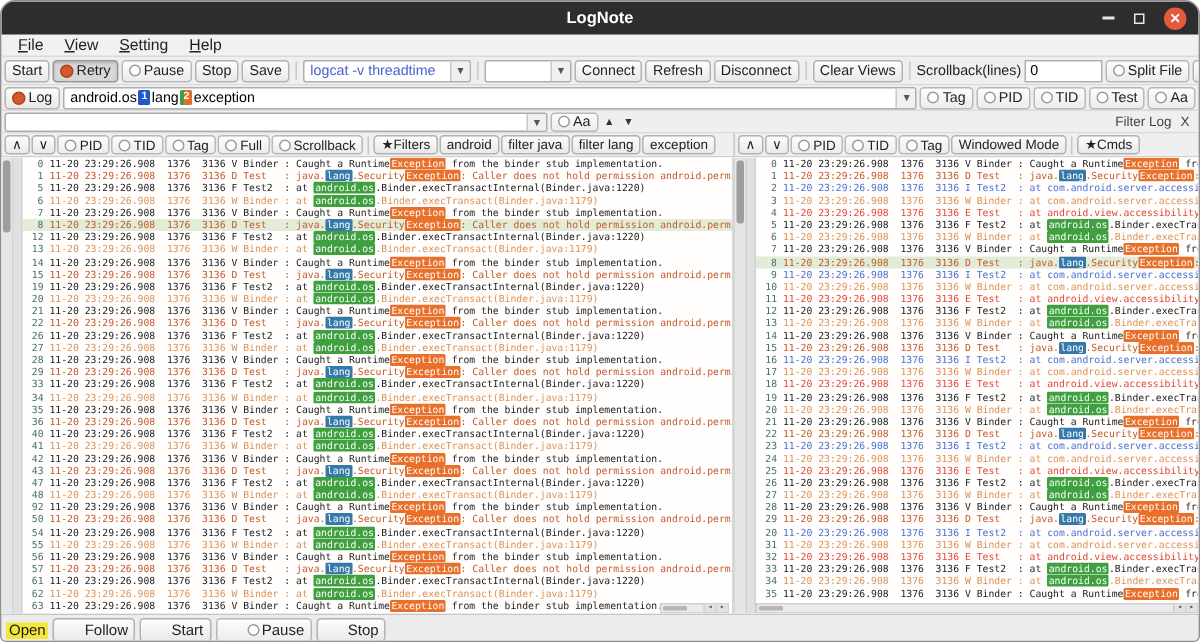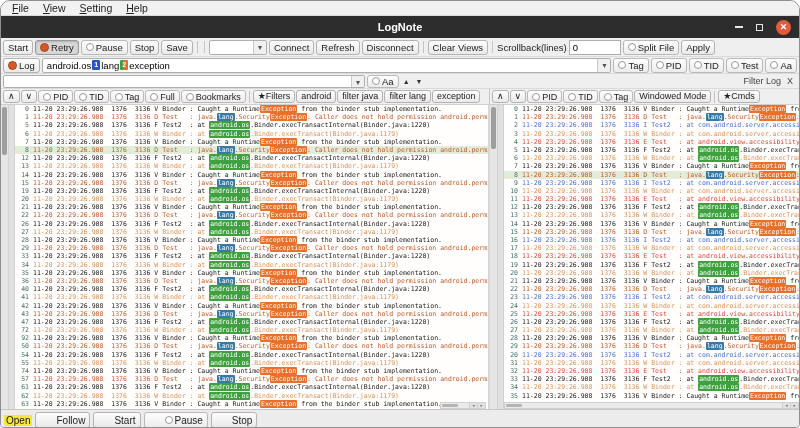--- a/index.html
+++ b/index.html
@@ -90,49 +90,53 @@
                align-items:center; padding:0 3px; gap:3px; flex:none; }
   .open-chip { background:#f3e73c; color:#1a1a1a; font-size:10px; padding:0 2px; flex:none; }
   .path-text { flex:1; font-size:9.5px; color:#222; white-space:nowrap; overflow:hidden; }
   #statusbar .btn, #statusbar .check { height:16px; font-size:10px;padding-left:20px; }
 </style>
 </head>
 <body>
 
 <div id="window">
 
-  <div id="menubar">
-      <span class="menu-item">File</span>
-      <span class="menu-item">View</span>
-      <span class="menu-item">Setting</span>
-      <span class="menu-item">Help</span>
-    </div>
-
   <div id="titlebar">
     <div class="title">LogNote</div>
     <div class="controls">
       <div class="tb-min"></div>
       <div class="tb-max"></div>
       <div class="tb-close">✕</div>
     </div>
   </div>
 
+  <div id="menubar">
+      <span class="menu-item">File</span>
+      <span class="menu-item">View</span>
+      <span class="menu-item">Setting</span>
+      <span class="menu-item">Help</span>
+    </div>
+
   <div id="toolbar" class="trow">
     <span class="btn">Start</span>
     <span class="btn pressed">
       <span class="dot-orange"></span>
       <span>Retry</span>
     </span>
     <span class="check">
       <span class="ring"></span>
       <span>Pause</span>
     </span>
     <span class="btn">Stop</span>
     <span class="btn">Save</span>
     <span class="vsep"></span>
+    <span class="combo" id="adb-combo" style="width:112px">
+      <span class="val">logcat -v threadtime</span>
+      <span class="arrow">▼</span>
+    </span>
     <span class="vsep"></span>
     <span class="combo" style="width:58px">
       <span class="val"></span>
       <span class="arrow">▼</span>
     </span>
     <span class="btn">Connect</span>
     <span class="btn">Refresh</span>
     <span class="btn">Disconnect</span>
     <span class="vsep"></span>
     <span class="btn">Clear Views</span>
@@ -220,21 +224,21 @@
           <span class="check small" style="height: 13px;">
             <span class="ring"></span>
             <span>Tag</span>
           </span>
           <span class="check small" style="height: 13px;">
             <span class="ring"></span>
             <span>Full</span>
           </span>
           <span class="check small" style="height: 13px;">
             <span class="ring"></span>
-            <span>Bookmarks</span>
+            <span>Scrollback</span>
           </span>
         </span>
       <span class="vsep"></span>
       <span class="btn small">★Filters</span>
       <span id="left-saved-filters" style="display:flex;gap:1px">
           <span class="btn small">android</span>
           <span class="btn small">filter java</span>
           <span class="btn small">filter lang</span>
           <span class="btn small">exception</span>
         </span>
@@ -295,26 +299,26 @@
           <div class="lrow"><span class="lnum">29</span><span class="ltxt" style="color: rgb(195, 90, 42);"><span>11-20 23:29:26.908  1376  3136 D Test   : </span><span>java.</span><span class="hl" style="background: rgb(53, 121, 168);">lang</span><span>.Security</span><span class="hl" style="background: rgb(232, 112, 42);">Exception</span><span>: Caller does not hold permission android.permission.MANAGE_ACCESSIBILITY</span></span></div>
           <div class="lrow"><span class="lnum">33</span><span class="ltxt" style="color: rgb(27, 27, 27);"><span>11-20 23:29:26.908  1376  3136 F Test2  : </span><span>at </span><span class="hl" style="background: rgb(63, 160, 63);">android.os</span><span>.Binder.execTransactInternal(Binder.java:1220)</span></span></div>
           <div class="lrow"><span class="lnum">34</span><span class="ltxt" style="color: rgb(220, 146, 87);"><span>11-20 23:29:26.908  1376  3136 W Binder : </span><span>at </span><span class="hl" style="background: rgb(63, 160, 63);">android.os</span><span>.Binder.execTransact(Binder.java:1179)</span></span></div>
           <div class="lrow"><span class="lnum">35</span><span class="ltxt" style="color: rgb(27, 27, 27);"><span>11-20 23:29:26.908  1376  3136 V Binder : </span><span>Caught a Runtime</span><span class="hl" style="background: rgb(232, 112, 42);">Exception</span><span> from the binder stub implementation.</span></span></div>
           <div class="lrow"><span class="lnum">36</span><span class="ltxt" style="color: rgb(195, 90, 42);"><span>11-20 23:29:26.908  1376  3136 D Test   : </span><span>java.</span><span class="hl" style="background: rgb(53, 121, 168);">lang</span><span>.Security</span><span class="hl" style="background: rgb(232, 112, 42);">Exception</span><span>: Caller does not hold permission android.permission.MANAGE_ACCESSIBILITY</span></span></div>
           <div class="lrow"><span class="lnum">40</span><span class="ltxt" style="color: rgb(27, 27, 27);"><span>11-20 23:29:26.908  1376  3136 F Test2  : </span><span>at </span><span class="hl" style="background: rgb(63, 160, 63);">android.os</span><span>.Binder.execTransactInternal(Binder.java:1220)</span></span></div>
           <div class="lrow"><span class="lnum">41</span><span class="ltxt" style="color: rgb(220, 146, 87);"><span>11-20 23:29:26.908  1376  3136 W Binder : </span><span>at </span><span class="hl" style="background: rgb(63, 160, 63);">android.os</span><span>.Binder.execTransact(Binder.java:1179)</span></span></div>
           <div class="lrow"><span class="lnum">42</span><span class="ltxt" style="color: rgb(27, 27, 27);"><span>11-20 23:29:26.908  1376  3136 V Binder : </span><span>Caught a Runtime</span><span class="hl" style="background: rgb(232, 112, 42);">Exception</span><span> from the binder stub implementation.</span></span></div>
           <div class="lrow"><span class="lnum">43</span><span class="ltxt" style="color: rgb(195, 90, 42);"><span>11-20 23:29:26.908  1376  3136 D Test   : </span><span>java.</span><span class="hl" style="background: rgb(53, 121, 168);">lang</span><span>.Security</span><span class="hl" style="background: rgb(232, 112, 42);">Exception</span><span>: Caller does not hold permission android.permission.MANAGE_ACCESSIBILITY</span></span></div>
           <div class="lrow"><span class="lnum">47</span><span class="ltxt" style="color: rgb(27, 27, 27);"><span>11-20 23:29:26.908  1376  3136 F Test2  : </span><span>at </span><span class="hl" style="background: rgb(63, 160, 63);">android.os</span><span>.Binder.execTransactInternal(Binder.java:1220)</span></span></div>
-          <div class="lrow"><span class="lnum">72</span><span class="ltxt" style="color: rgb(220, 146, 87);"><span>11-20 23:29:26.908  1376  3136 W Binder : </span><span>at </span><span class="hl" style="background: rgb(63, 160, 63);">android.os</span><span>.Binder.execTransact(Binder.java:1179)</span></span></div>
+          <div class="lrow"><span class="lnum">48</span><span class="ltxt" style="color: rgb(220, 146, 87);"><span>11-20 23:29:26.908  1376  3136 W Binder : </span><span>at </span><span class="hl" style="background: rgb(63, 160, 63);">android.os</span><span>.Binder.execTransact(Binder.java:1179)</span></span></div>
           <div class="lrow"><span class="lnum">92</span><span class="ltxt" style="color: rgb(27, 27, 27);"><span>11-20 23:29:26.908  1376  3136 V Binder : </span><span>Caught a Runtime</span><span class="hl" style="background: rgb(232, 112, 42);">Exception</span><span> from the binder stub implementation.</span></span></div>
           <div class="lrow"><span class="lnum">50</span><span class="ltxt" style="color: rgb(195, 90, 42);"><span>11-20 23:29:26.908  1376  3136 D Test   : </span><span>java.</span><span class="hl" style="background: rgb(53, 121, 168);">lang</span><span>.Security</span><span class="hl" style="background: rgb(232, 112, 42);">Exception</span><span>: Caller does not hold permission android.permission.MANAGE_ACCESSIBILITY</span></span></div>
           <div class="lrow"><span class="lnum">54</span><span class="ltxt" style="color: rgb(27, 27, 27);"><span>11-20 23:29:26.908  1376  3136 F Test2  : </span><span>at </span><span class="hl" style="background: rgb(63, 160, 63);">android.os</span><span>.Binder.execTransactInternal(Binder.java:1220)</span></span></div>
           <div class="lrow"><span class="lnum">55</span><span class="ltxt" style="color: rgb(220, 146, 87);"><span>11-20 23:29:26.908  1376  3136 W Binder : </span><span>at </span><span class="hl" style="background: rgb(63, 160, 63);">android.os</span><span>.Binder.execTransact(Binder.java:1179)</span></span></div>
-          <div class="lrow"><span class="lnum">74</span><span class="ltxt" style="color: rgb(27, 27, 27);"><span>11-20 23:29:26.908  1376  3136 V Binder : </span><span>Caught a Runtime</span><span class="hl" style="background: rgb(232, 112, 42);">Exception</span><span> from the binder stub implementation.</span></span></div>
+          <div class="lrow"><span class="lnum">56</span><span class="ltxt" style="color: rgb(27, 27, 27);"><span>11-20 23:29:26.908  1376  3136 V Binder : </span><span>Caught a Runtime</span><span class="hl" style="background: rgb(232, 112, 42);">Exception</span><span> from the binder stub implementation.</span></span></div>
           <div class="lrow"><span class="lnum">57</span><span class="ltxt" style="color: rgb(195, 90, 42);"><span>11-20 23:29:26.908  1376  3136 D Test   : </span><span>java.</span><span class="hl" style="background: rgb(53, 121, 168);">lang</span><span>.Security</span><span class="hl" style="background: rgb(232, 112, 42);">Exception</span><span>: Caller does not hold permission android.permission.MANAGE_ACCESSIBILITY</span></span></div>
           <div class="lrow"><span class="lnum">61</span><span class="ltxt" style="color: rgb(27, 27, 27);"><span>11-20 23:29:26.908  1376  3136 F Test2  : </span><span>at </span><span class="hl" style="background: rgb(63, 160, 63);">android.os</span><span>.Binder.execTransactInternal(Binder.java:1220)</span></span></div>
           <div class="lrow"><span class="lnum">62</span><span class="ltxt" style="color: rgb(220, 146, 87);"><span>11-20 23:29:26.908  1376  3136 W Binder : </span><span>at </span><span class="hl" style="background: rgb(63, 160, 63);">android.os</span><span>.Binder.execTransact(Binder.java:1179)</span></span></div>
           <div class="lrow"><span class="lnum">63</span><span class="ltxt" style="color: rgb(27, 27, 27);"><span>11-20 23:29:26.908  1376  3136 V Binder : </span><span>Caught a Runtime</span><span class="hl" style="background: rgb(232, 112, 42);">Exception</span><span> from the binder stub implementation.</span></span></div>
         </div>
     </div>
     <div id="pane-right" class="pane">
       <div class="vscroll">
         <div class="vthumb" style="top:2px;height:42px"></div>
       </div>

